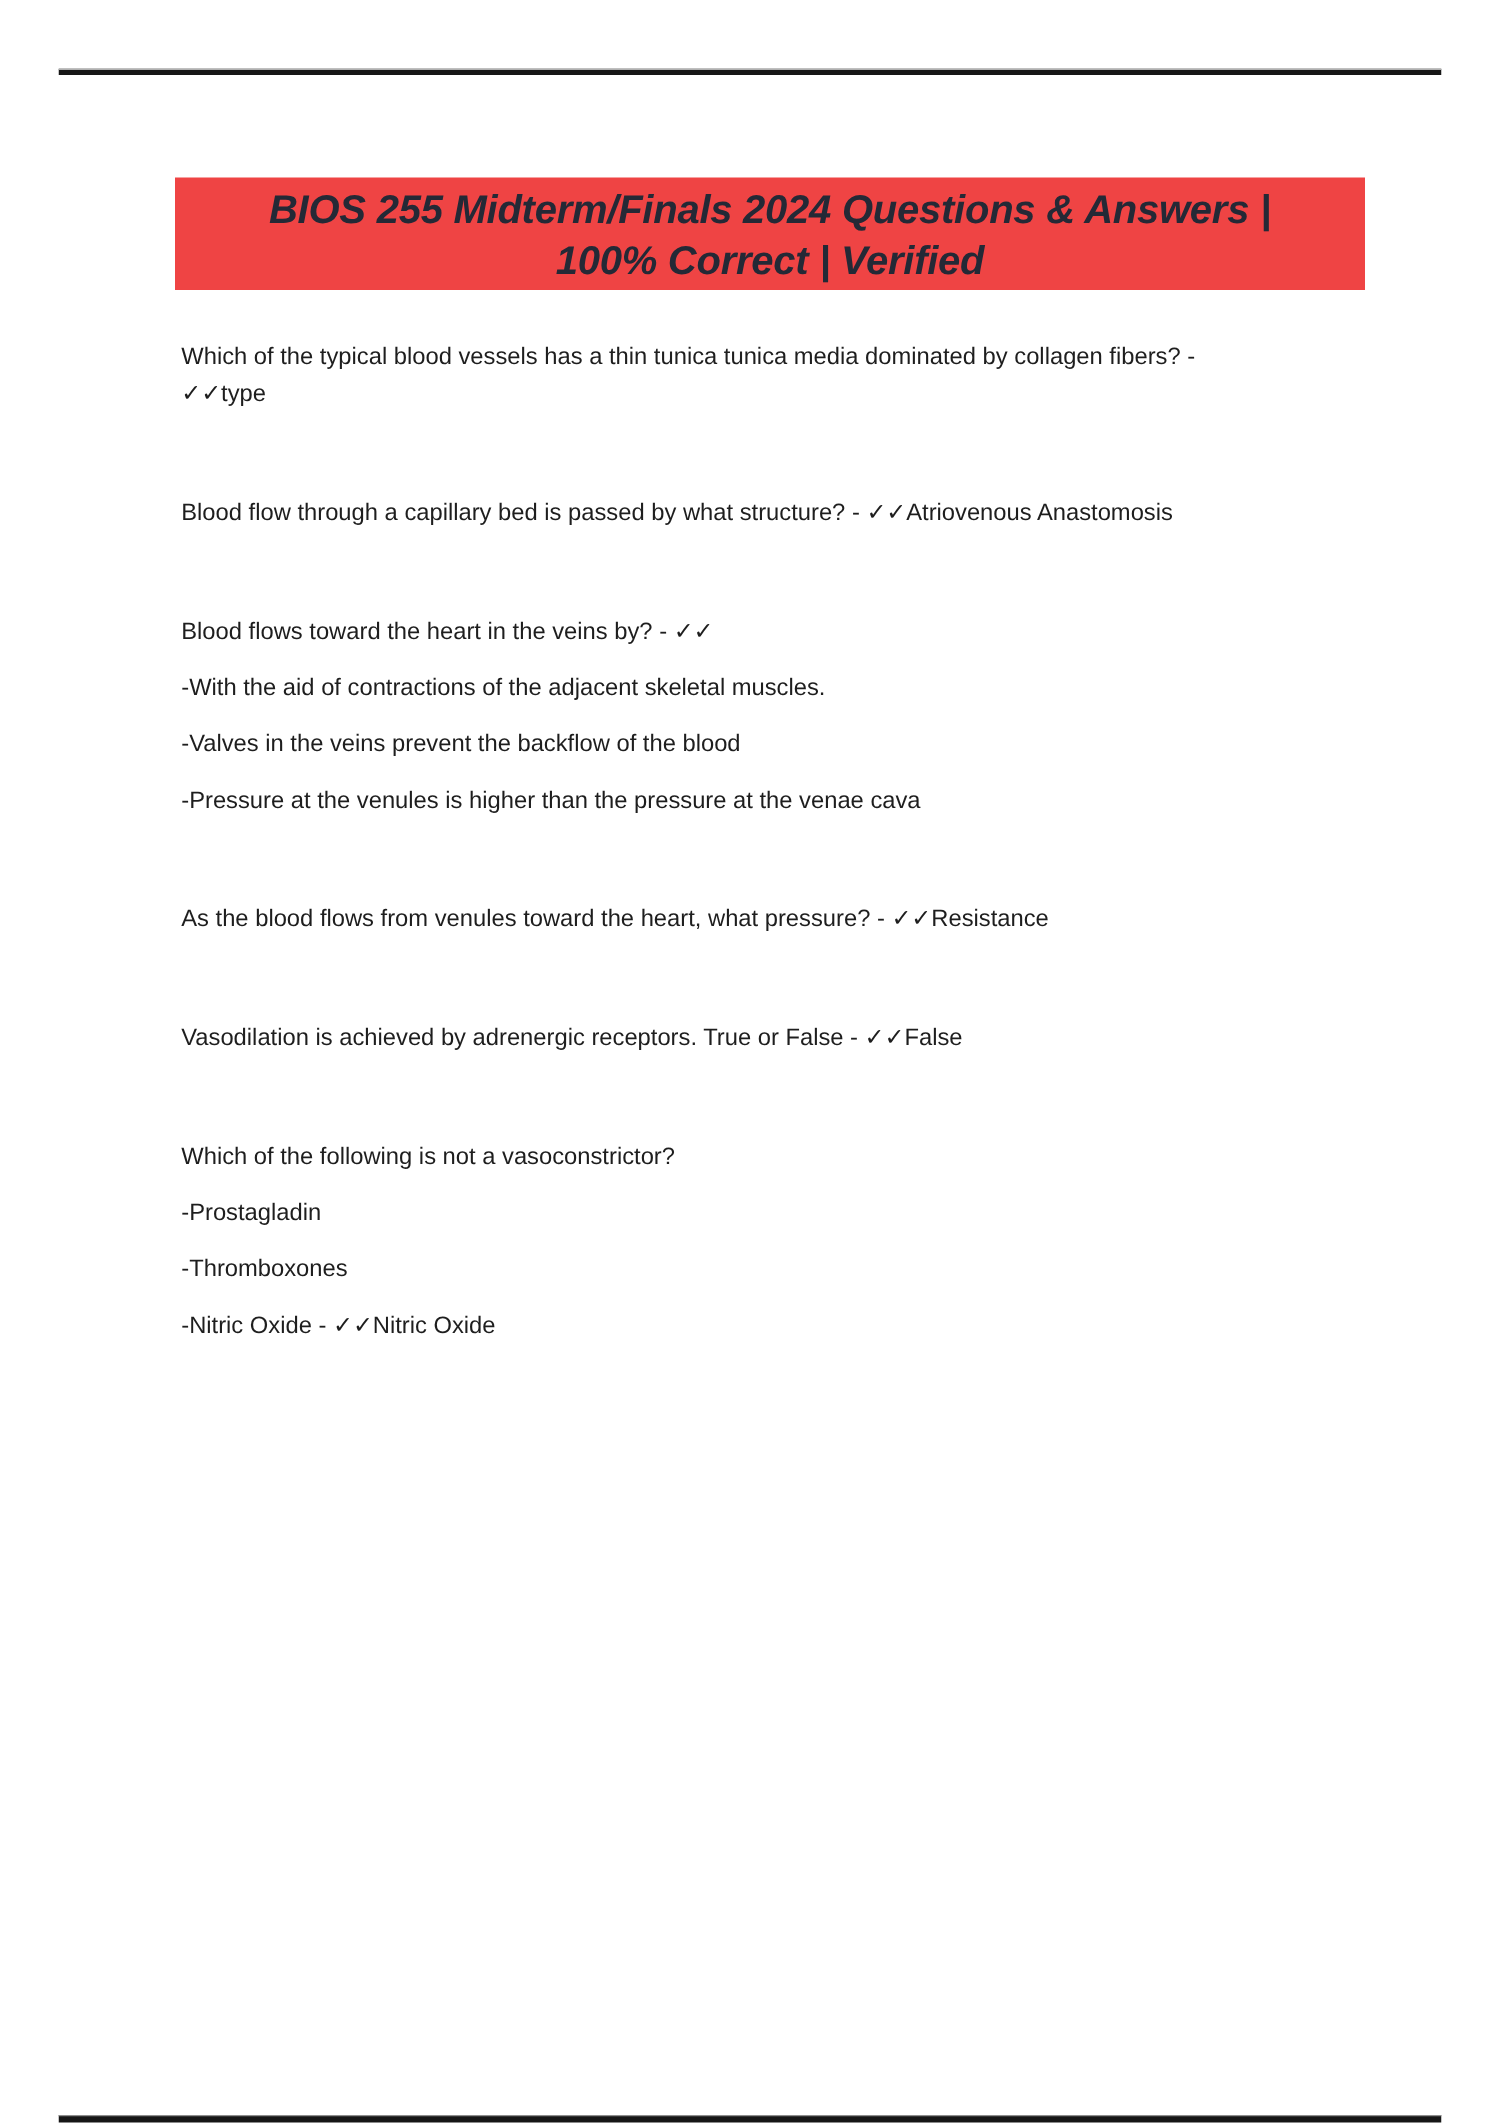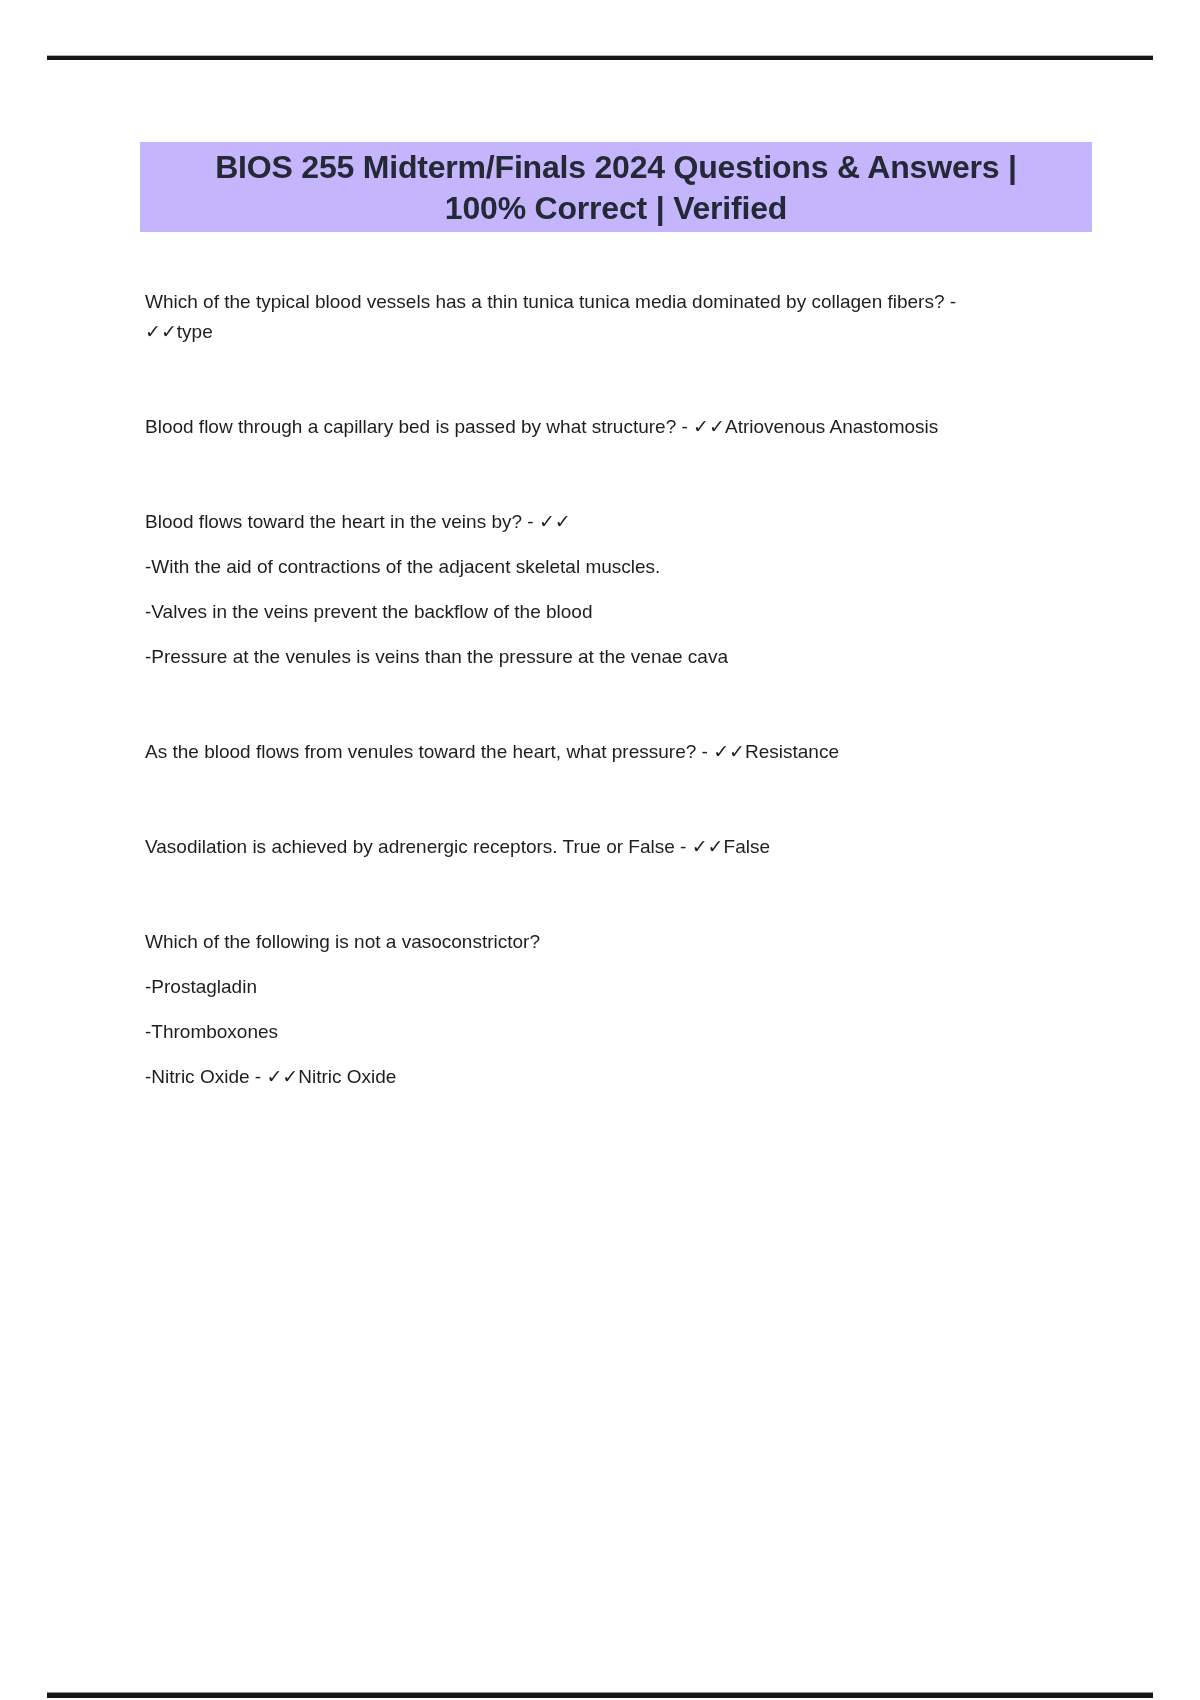--- a/index.html
+++ b/index.html
@@ -29,42 +29,43 @@
   .rule-bottom {
     top: 1692px;
     height: 5px;
     border-top: 1px solid #8e8e8e;
   }
   .title-block {
     position: absolute;
     left: 140px;
     top: 142px;
     width: 952px;
-    background: #c4b5fd;
+    background: #ef4444;
     padding: 5px 0 3px 0;
     text-align: center;
+    font-style: italic;
   }
   .title-line {
     font-size: 32px;
     line-height: 41px;
     font-weight: bold;
     color: #242936;
     letter-spacing: -0.2px;
   }
   .content {
     position: absolute;
     left: 145px;
     top: 271px;
     width: 905px;
     font-size: 19px;
     line-height: 30px;
     color: #1e1e1e;
   }
   .qa-block {
-    margin: 16px 0 65px 0;
+    margin: 0 0 65px 0;
   }
   p.line {
     margin: 15px 0 0 0;
     padding: 0;
   }
   .qa-block > p.line:first-child,
   p.line.cont {
     margin-top: 0;
   }
 </style>
@@ -85,21 +86,21 @@
         <p class="line">Which of the typical blood vessels has a thin tunica tunica media dominated by collagen fibers? -</p>
         <p class="line cont">✓✓type</p>
       </div>
       <div class="qa-block">
         <p class="line">Blood flow through a capillary bed is passed by what structure? - ✓✓Atriovenous Anastomosis</p>
       </div>
       <div class="qa-block">
         <p class="line">Blood flows toward the heart in the veins by? - ✓✓</p>
         <p class="line">-With the aid of contractions of the adjacent skeletal muscles.</p>
         <p class="line">-Valves in the veins prevent the backflow of the blood</p>
-        <p class="line">-Pressure at the venules is veins than the pressure at the venae cava</p>
+        <p class="line">-Pressure at the venules is higher than the pressure at the venae cava</p>
       </div>
       <div class="qa-block">
         <p class="line">As the blood flows from venules toward the heart, what pressure? - ✓✓Resistance</p>
       </div>
       <div class="qa-block">
         <p class="line">Vasodilation is achieved by adrenergic receptors. True or False - ✓✓False</p>
       </div>
       <div class="qa-block">
         <p class="line">Which of the following is not a vasoconstrictor?</p>
         <p class="line">-Prostagladin</p>

